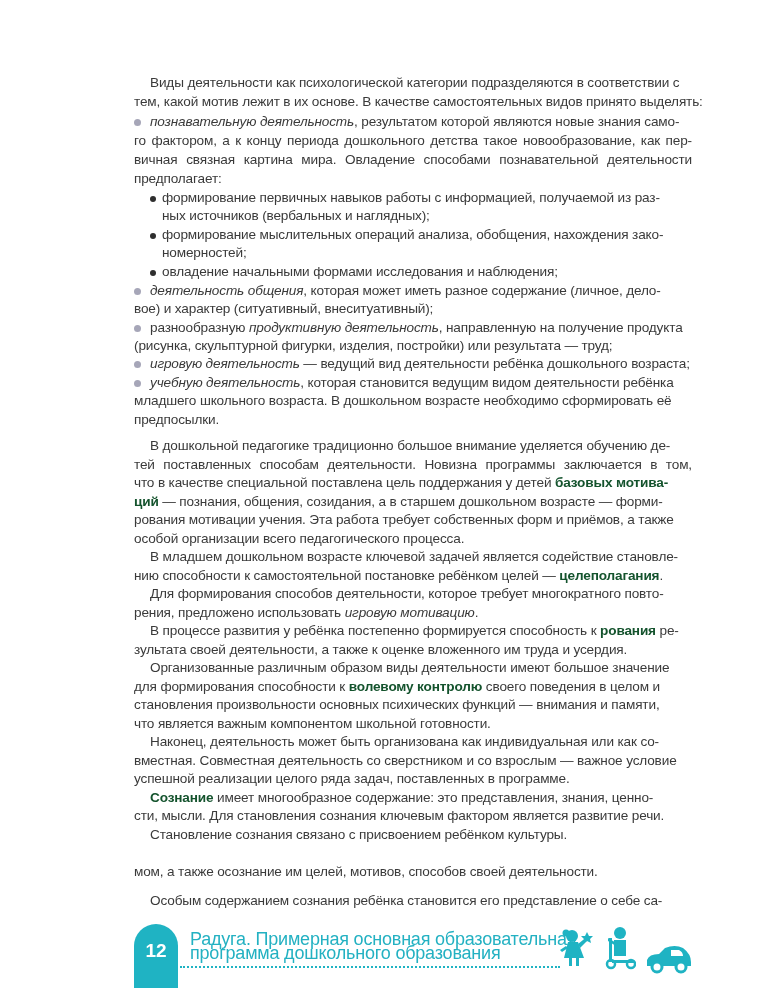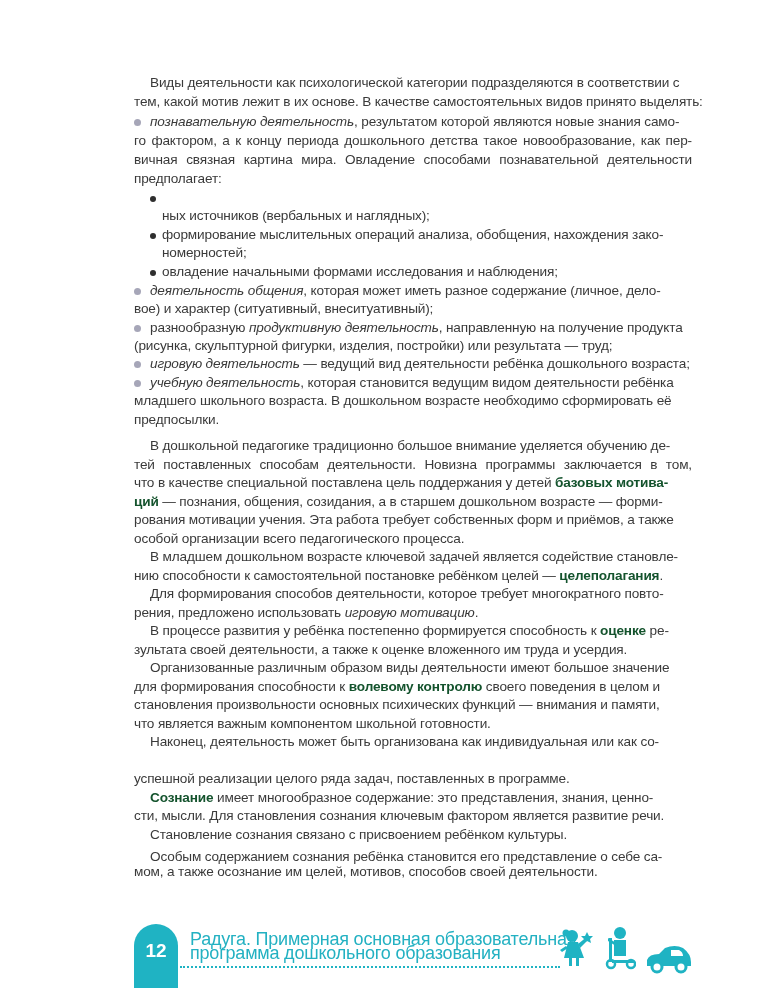--- a/index.html
+++ b/index.html
@@ -33,20 +33,21 @@
   <div class="line" style="top:74px; padding-left:16px;">Виды деятельности как психологической категории подразделяются в соответствии с</div>
   <div class="line" style="top:93px;">тем, какой мотив лежит в их основе. В качестве самостоятельных видов принято выделять:</div>
 
   <span class="bullet" style="left:134px; top:119px;"></span>
   <div class="line indent" style="top:113px;"><i>познавательную деятельность</i><span>, результатом которой являются новые знания само-</span></div>
   <div class="line just" style="top:132px;">го фактором, а к концу периода дошкольного детства такое новообразование, как пер-</div>
   <div class="line just" style="top:151px;">вичная связная картина мира. Овладение способами познавательной деятельности</div>
   <div class="line" style="top:170px;">предполагает:</div>
 
   <span class="sbullet" style="left:150px; top:196px;"></span>
+  <div class="line sub" style="top:189px; padding-left:28px;">формирование первичных навыков работы с информацией, получаемой из раз-</div>
   <div class="line sub" style="top:207px; padding-left:28px;">ных источников (вербальных и наглядных);</div>
   <span class="sbullet" style="left:150px; top:233px;"></span>
   <div class="line sub" style="top:226px; padding-left:28px;">формирование мыслительных операций анализа, обобщения, нахождения зако-</div>
   <div class="line sub" style="top:244px; padding-left:28px;">номерностей;</div>
   <span class="sbullet" style="left:150px; top:270px;"></span>
   <div class="line sub" style="top:263px; padding-left:28px;">овладение начальными формами исследования и наблюдения;</div>
 
   <span class="bullet" style="left:134px; top:288px;"></span>
   <div class="line indent" style="top:282px;"><i>деятельность общения</i><span>, которая может иметь разное содержание (личное, дело-</span></div>
   <div class="line" style="top:300px;">вое) и характер (ситуативный, внеситуативный);</div>
@@ -69,36 +70,37 @@
   <div class="line" style="top:493px;"><b>ций</b><span> — познания, общения, созидания, а в старшем дошкольном возрасте — форми-</span></div>
   <div class="line" style="top:511px;">рования мотивации учения. Эта работа требует собственных форм и приёмов, а также</div>
   <div class="line" style="top:530px;">особой организации всего педагогического процесса.</div>
 
   <div class="line indent" style="top:548px;">В младшем дошкольном возрасте ключевой задачей является содействие становле-</div>
   <div class="line" style="top:567px;"><span>нию способности к самостоятельной постановке ребёнком целей — </span><b>целеполагания</b><span>.</span></div>
 
   <div class="line indent" style="top:585px;">Для формирования способов деятельности, которое требует многократного повто-</div>
   <div class="line" style="top:604px;"><span>рения, предложено использовать </span><i>игровую мотивацию</i><span>.</span></div>
 
-  <div class="line indent" style="top:622px;"><span>В процессе развития у ребёнка постепенно формируется способность к </span><b>оценке</b><span> ре-</span></div>
+  <div class="line indent" style="top:622px;"><span>В процессе развития у ребёнка постепенно формируется способность к </span><b>рования</b><span> ре-</span></div>
   <div class="line" style="top:641px;">зультата своей деятельности, а также к оценке вложенного им труда и усердия.</div>
 
   <div class="line indent" style="top:659px;">Организованные различным образом виды деятельности имеют большое значение</div>
   <div class="line" style="top:678px;"><span>для формирования способности к </span><b>волевому контролю</b><span> своего поведения в целом и</span></div>
   <div class="line" style="top:696px;">становления произвольности основных психических функций — внимания и памяти,</div>
   <div class="line" style="top:715px;">что является важным компонентом школьной готовности.</div>
 
   <div class="line indent" style="top:733px;">Наконец, деятельность может быть организована как индивидуальная или как со-</div>
+  <div class="line" style="top:752px;">вместная. Совместная деятельность со сверстником и со взрослым — важное условие</div>
   <div class="line" style="top:770px;">успешной реализации целого ряда задач, поставленных в программе.</div>
 
   <div class="line indent" style="top:789px;"><b>Сознание</b><span> имеет многообразное содержание: это представления, знания, ценно-</span></div>
   <div class="line" style="top:807px;">сти, мысли. Для становления сознания ключевым фактором является развитие речи.</div>
   <div class="line indent" style="top:826px;">Становление сознания связано с присвоением ребёнком культуры.</div>
 
-  <div class="line indent" style="top:848px;">Особым содержанием сознания ребёнка становится его представление о себе са-</div>
+  <div class="line indent" style="top:892px;">Особым содержанием сознания ребёнка становится его представление о себе са-</div>
   <div class="line" style="top:863px;">мом, а также осознание им целей, мотивов, способов своей деятельности.</div>
 </div>
 
 <div class="page" style="top:0;">
 </div>
 
 <div class="page" style="pointer-events:none;">
 </div>
 
 <div class="footer-tab"></div>

